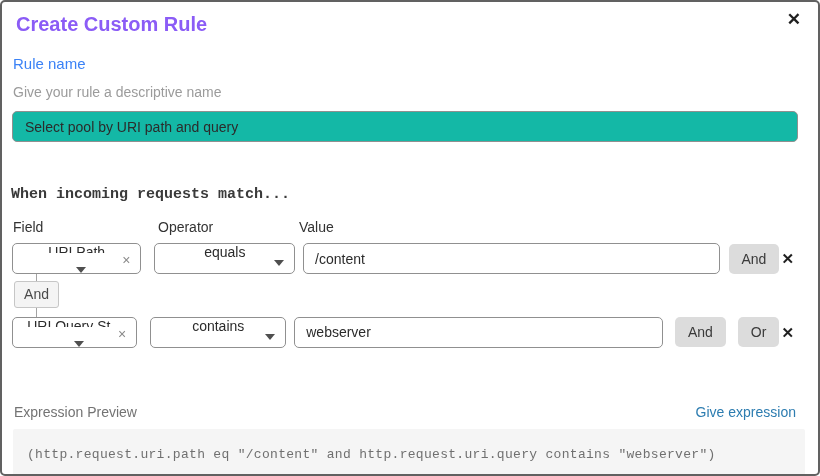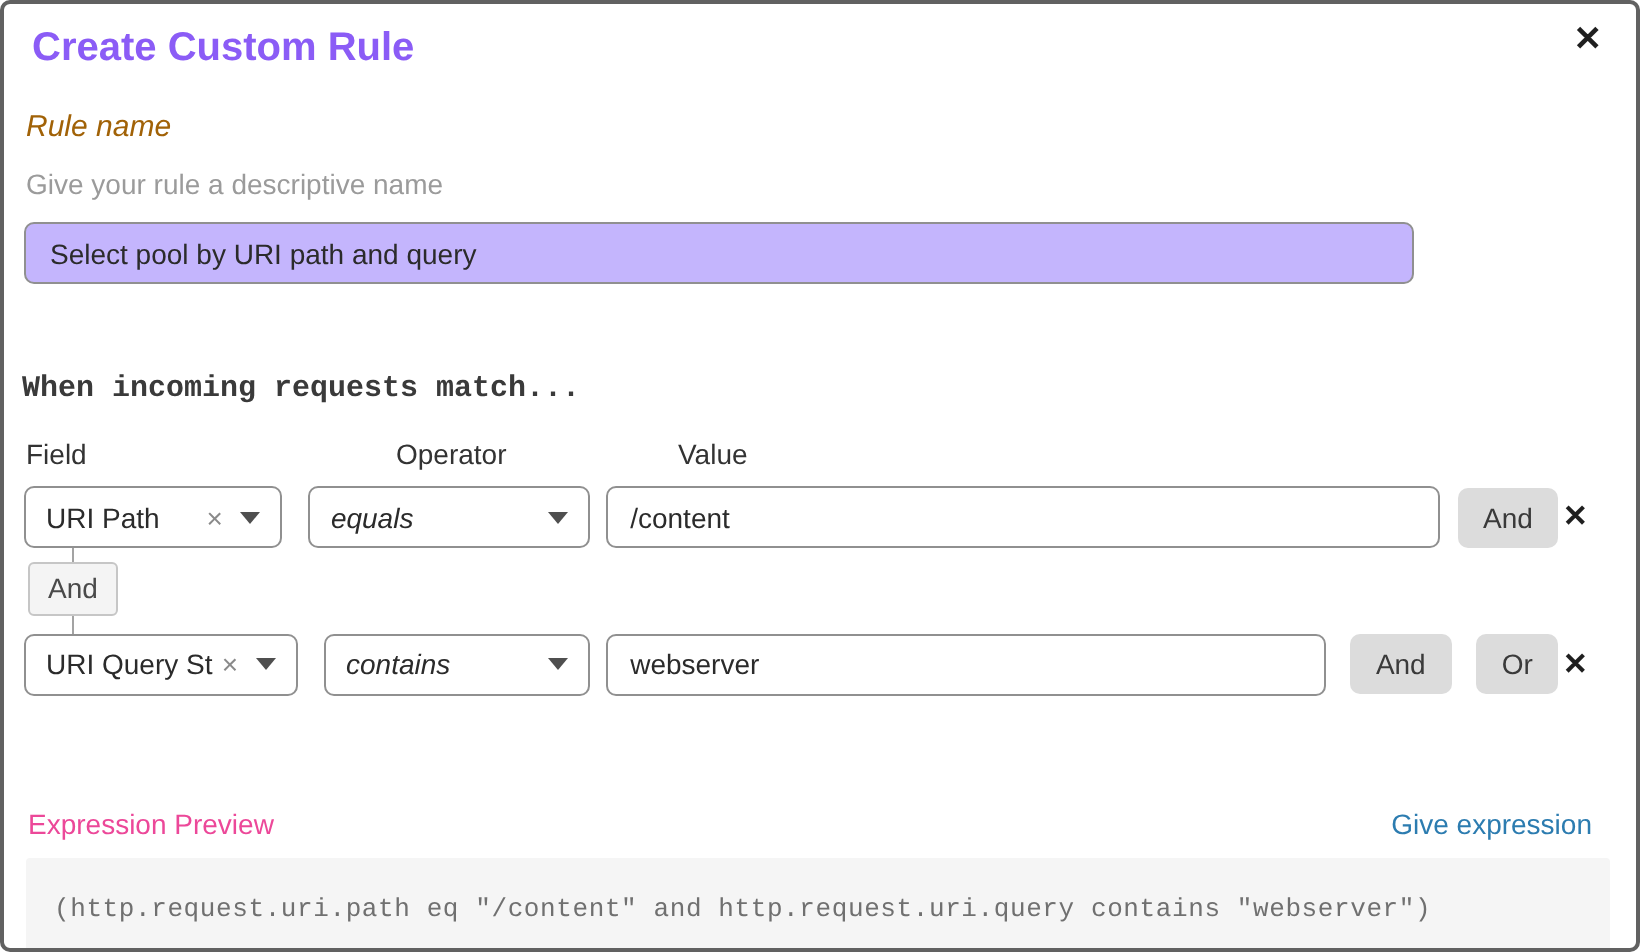--- a/index.html
+++ b/index.html
@@ -39,78 +39,78 @@
   .title {
     margin: 10px 16px 0 14px;
     font-size: 20px;
     font-weight: 700;
     color: #8b5cf6;
     line-height: 1.2;
   }
   .rule-label {
     margin: 19px 16px 12px 11px;
     font-size: 15px;
-    color: #a16207;
-    font-style: italic;
+    color: #3b82f6;
   }
   .rule-helper {
     margin: 9px 16px 0 11px;
     font-size: 14px;
     color: #9b9b9b;
   }
   .name-input {
     display: block;
     margin: 11px 0 0 10px;
-    width: 695px;
+    width: 786px;
     height: 31px;
     border: 1px solid #909090;
     border-radius: 5px;
     padding: 0 12px;
     font-family: "Liberation Sans", sans-serif;
     font-size: 14px;
     color: #2b2b2b;
     outline: none;
-    background: #c4b5fd;
+    background: #14b8a6;
   }
   .match-heading {
     margin: 44px 16px 0 9px;
     font-size: 15px;
     font-weight: 700;
     color: #3a3a3a;
     font-family: Liberation Mono, monospace;
   }
   .col-labels {
     display: flex;
     margin: 16px 16px 0 11px;
     font-size: 14px;
     color: #333;
   }
   .cl-field { width: 145px; }
-  .cl-operator { width: 141px; margin-left: 40px; }
+  .cl-operator { width: 141px; }
   .cl-value { flex: 1; }
   .cond-row {
     display: flex;
     align-items: center;
     margin: 8px 8px 0 10px;
   }
   .row-2 { margin-top: 0; }
   .select {
     height: 31px;
     border: 1px solid #909090;
     border-radius: 5px;
     background: #fff;
     display: flex;
     align-items: center;
     padding: 0 10px;
     font-size: 14px;
     color: #2b2b2b;
     cursor: pointer;
+    flex-direction: column;
   }
   .field-select { width: 137px; }
-  .op-select { width: 149px; margin-left: 13px; font-style: italic; }
+  .op-select { width: 149px; margin-left: 13px; }
   .sel-text { white-space: nowrap; overflow: hidden; }
   .clear-x {
     margin-left: auto;
     color: #8a8a8a;
     font-size: 14px;
     line-height: 1;
     padding-left: 4px;
     cursor: pointer;
   }
   .caret {
@@ -179,21 +179,21 @@
     font-size: 14px;
     color: #4a4a4a;
     line-height: 1.2;
   }
   .expr-head {
     display: flex;
     justify-content: space-between;
     align-items: baseline;
     margin: 56px 22px 0 12px;
   }
-  .expr-label { font-size: 14px; color: #ec4899; }
+  .expr-label { font-size: 14px; color: #737373; }
   .expr-link {
     font-size: 14px;
     color: var(--link-blue, #2c7cb0);
     text-decoration: none;
     cursor: pointer;
   }
   .expr-code {
     margin: 9px 13px 0 11px;
     background: #f5f5f5;
     border-radius: 2px;

